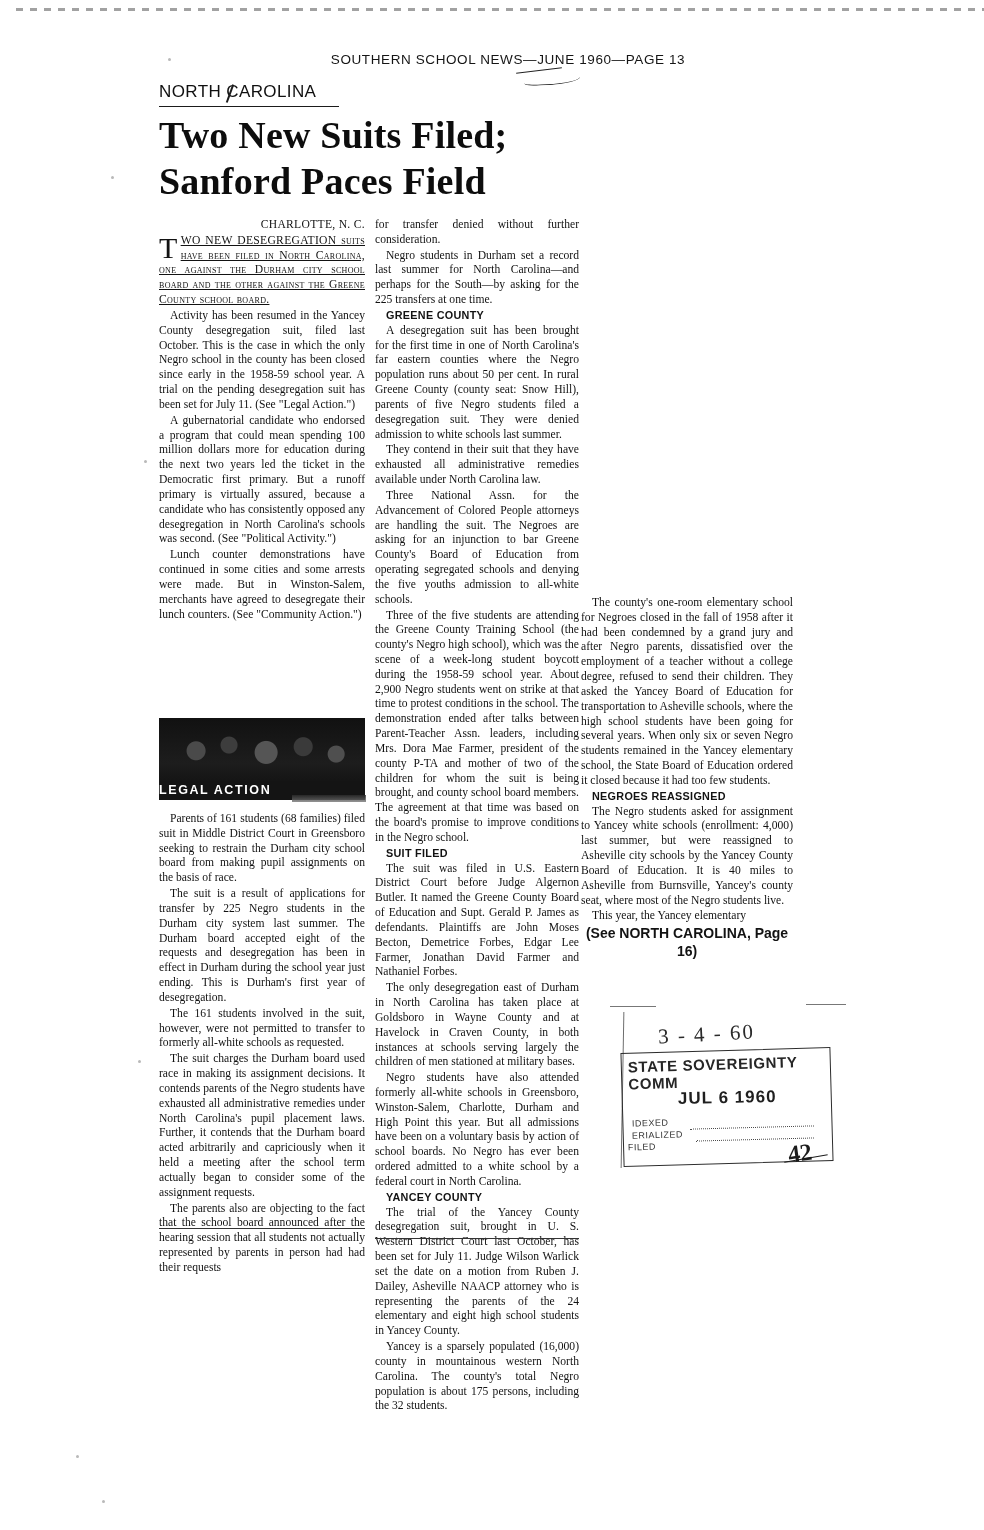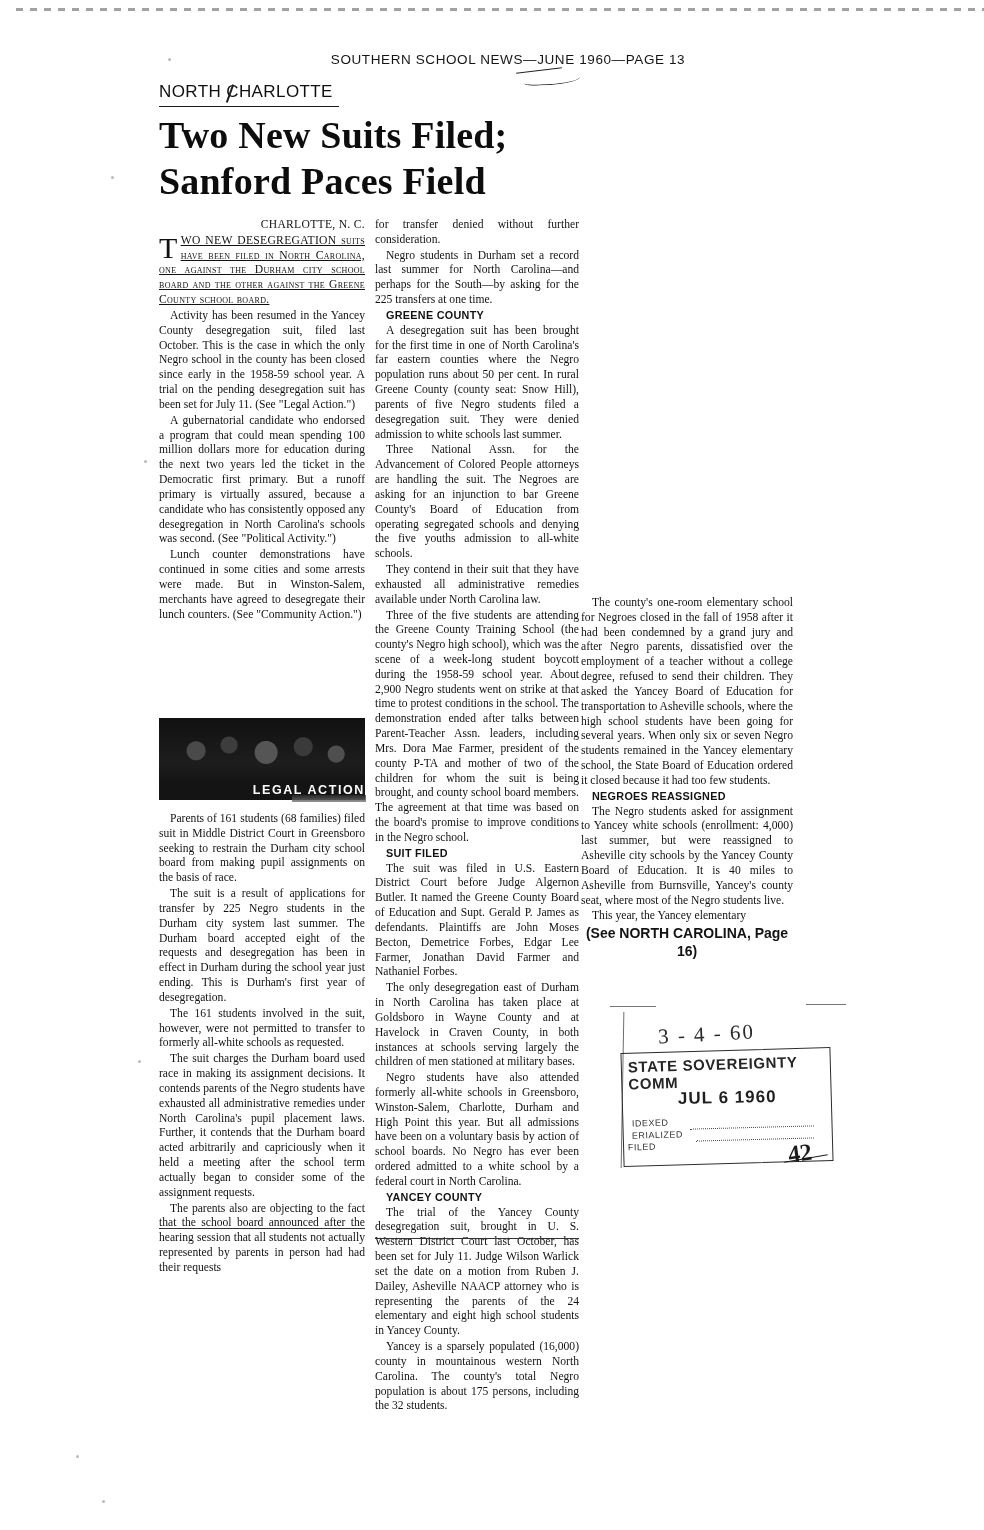--- a/index.html
+++ b/index.html
@@ -152,21 +152,21 @@
   }
   .photo .strip {
     position: absolute; left: 0; right: 0; bottom: 0;
     height: 19px;
     background: #141414;
     color: #fff;
     font-family: "Liberation Sans", sans-serif;
     font-size: 12.5px;
     font-weight: bold;
     letter-spacing: 1.6px;
-    text-align: right;
+    text-align: left;
     line-height: 19px;
   }
   .photo-tear {
     position: absolute;
     top: 795px; left: 276px; width: 74px; height: 7px;
     background: linear-gradient(180deg,#2b2b2b,#777);
     opacity: .8;
   }
 
   .col1b { top: 812px; left: 143px; width: 206px; }
@@ -285,21 +285,21 @@
   <div class="scan-speck" style="top:176px;left:95px;width:3px;height:3px;"></div>
   <div class="scan-speck" style="top:460px;left:128px;width:3px;height:3px;"></div>
   <div class="scan-speck" style="top:1060px;left:122px;width:3px;height:3px;"></div>
   <div class="scan-speck" style="top:1455px;left:60px;width:3px;height:3px;"></div>
   <div class="scan-speck" style="top:1500px;left:86px;width:3px;height:3px;"></div>
 
   <div class="masthead">SOUTHERN SCHOOL NEWS—JUNE 1960—PAGE 13</div>
   <div class="masthead-strike"></div>
   <div class="masthead-swoop"></div>
 
-  <div class="state-head">NORTH CHARLOTTE</div>
+  <div class="state-head">NORTH CAROLINA</div>
   <div class="state-head-slash"></div>
   <div class="state-head-rule"></div>
 
   <div class="headline">
     <div>Two New Suits Filed;</div>
     <div>Sanford Paces Field</div>
   </div>
 
   <div class="col col1">
     <p class="dateline">CHARLOTTE, N. C.</p>
@@ -322,22 +322,22 @@
     <p>The parents also are objecting to the fact that the school board announced after the hearing session that all students not actually represented by parents in person had had their requests</p>
   </div>
   <div class="col-rule-bottom"></div>
 
   <div class="col col2">
     <p class="noindent">for transfer denied without further consideration.</p>
     <p>Negro students in Durham set a record last summer for North Carolina—and perhaps for the South—by asking for the 225 transfers at one time.</p>
 
     <p class="subhead">GREENE COUNTY</p>
     <p>A desegregation suit has been brought for the first time in one of North Carolina's far eastern counties where the Negro population runs about 50 per cent. In rural Greene County (county seat: Snow Hill), parents of five Negro students filed a desegregation suit. They were denied admission to white schools last summer.</p>
+    <p>They contend in their suit that they have exhausted all administrative remedies available under North Carolina law.</p>
     <p>Three National Assn. for the Advancement of Colored People attorneys are handling the suit. The Negroes are asking for an injunction to bar Greene County's Board of Education from operating segregated schools and denying the five youths admission to all-white schools.</p>
-    <p>They contend in their suit that they have exhausted all administrative remedies available under North Carolina law.</p>
     <p>Three of the five students are attending the Greene County Training School (the county's Negro high school), which was the scene of a week-long student boycott during the 1958-59 school year. About 2,900 Negro students went on strike at that time to protest conditions in the school. The demonstration ended after talks between Parent-Teacher Assn. leaders, including Mrs. Dora Mae Farmer, president of the county P-TA and mother of two of the children for whom the suit is being brought, and county school board members. The agreement at that time was based on the board's promise to improve conditions in the Negro school.</p>
 
     <p class="subhead">SUIT FILED</p>
     <p>The suit was filed in U.S. Eastern District Court before Judge Algernon Butler. It named the Greene County Board of Education and Supt. Gerald P. James as defendants. Plaintiffs are John Moses Becton, Demetrice Forbes, Edgar Lee Farmer, Jonathan David Farmer and Nathaniel Forbes.</p>
     <p>The only desegregation east of Durham in North Carolina has taken place at Goldsboro in Wayne County and at Havelock in Craven County, in both instances at schools serving largely the children of men stationed at military bases.</p>
     <p>Negro students have also attended formerly all-white schools in Greensboro, Winston-Salem, Charlotte, Durham and High Point this year. But all admissions have been on a voluntary basis by action of school boards. No Negro has ever been ordered admitted to a white school by a federal court in North Carolina.</p>
 
     <p class="subhead">YANCEY COUNTY</p>
     <p>The trial of the Yancey County desegregation suit, brought in U. S. Western District Court last October, has been set for July 11. Judge Wilson Warlick set the date on a motion from Ruben J. Dailey, Asheville NAACP attorney who is representing the parents of the 24 elementary and eight high school students in Yancey County.</p>
     <p>Yancey is a sparsely populated (16,000) county in mountainous western North Carolina. The county's total Negro population is about 175 persons, including the 32 students.</p>

